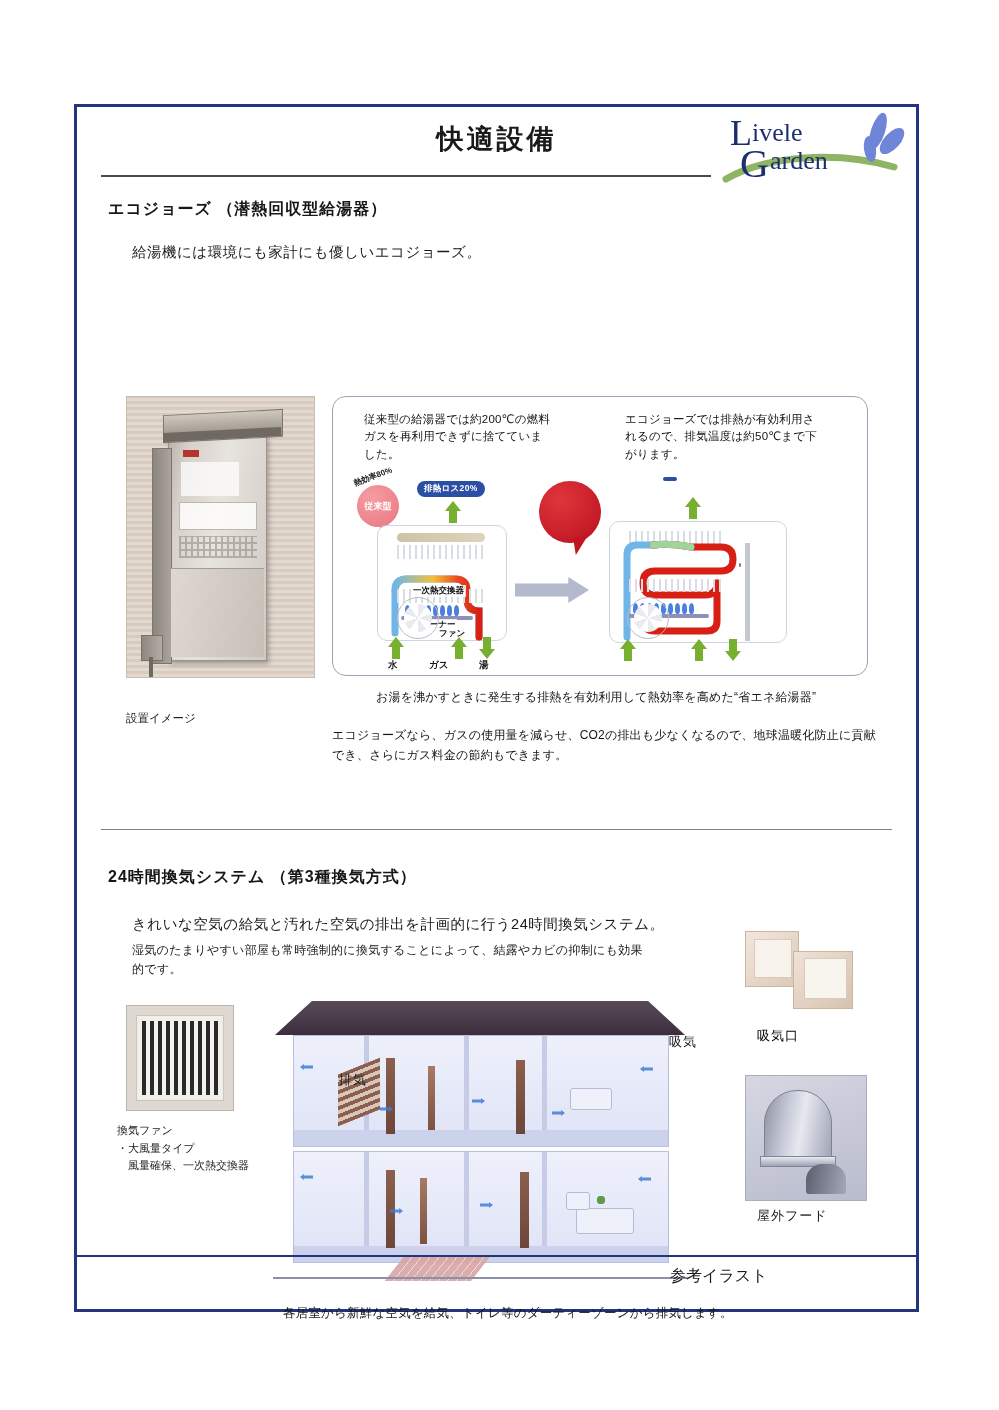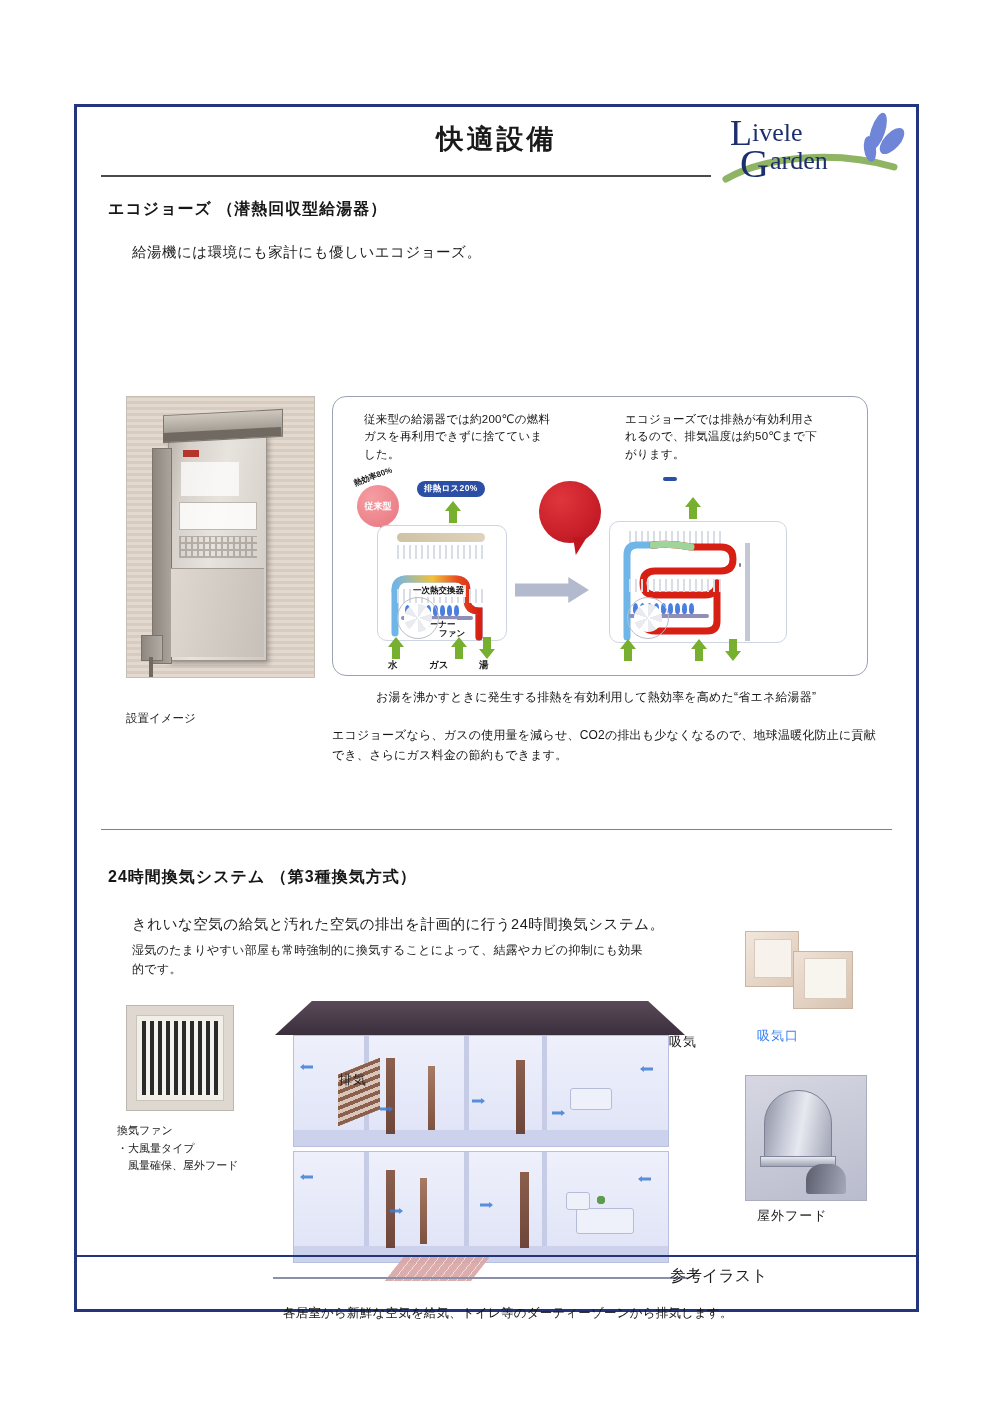--- a/index.html
+++ b/index.html
@@ -255,21 +255,21 @@
   .vent-a{
     position:absolute;left:0;top:4px;width:52px;height:54px;
     background:linear-gradient(135deg,#f2e7dc,#dcc8b6);border:1px solid #cbb6a3;
   }
   .vent-a i{position:absolute;left:8px;top:7px;right:6px;bottom:8px;background:#f7f2ec;border:1px solid #d8cbbe;display:block;}
   .vent-b{
     position:absolute;left:48px;top:24px;width:58px;height:56px;
     background:linear-gradient(135deg,#efe2d6,#d7c2af);border:1px solid #c9b4a1;
   }
   .vent-b i{position:absolute;left:10px;top:6px;right:5px;bottom:9px;background:#f8f4ee;border:1px solid #d8cbbe;display:block;}
-  .cap-kyukiko{position:absolute;left:680px;top:920px;font-size:13px;color:#3b82f6;letter-spacing:1px;}
+  .cap-kyukiko{position:absolute;left:680px;top:920px;font-size:13px;color:#000000;letter-spacing:1px;}
 
   .hood-photo{
     position:absolute;left:668px;top:968px;width:120px;height:124px;
     background:linear-gradient(160deg,#d6d7e2,#b9bccd);border:1px solid #a9adbe;overflow:hidden;
   }
   .hood-body{
     position:absolute;left:18px;top:14px;width:66px;height:70px;
     border-radius:33px 33px 4px 4px;
     background:linear-gradient(100deg,#8e91a2 0%,#c9ccd9 35%,#e7e9f0 55%,#9fa3b4 100%);
     border:1px solid #7d8191;
@@ -462,21 +462,21 @@
     <div class="lead sec2-lead">きれいな空気の給気と汚れた空気の排出を計画的に行う24時間換気システム。</div>
     <div class="sub sec2-sub">湿気のたまりやすい部屋も常時強制的に換気することによって、結露やカビの抑制にも効果的です。</div>
 
     <div class="fan-photo">
       <div class="grille">
         <div class="slats"></div>
       </div>
     </div>
     <div class="fan-cap" style="white-space:pre-line;">換気ファン
 ・大風量タイプ
-　風量確保、屋外フード</div>
+　風量確保、一次熱交換器</div>
 
     <div class="house">
       <div class="roof"></div>
 
       <div class="floor1">
         <div class="wallseg" style="left:70px;"></div>
         <div class="wallseg" style="left:170px;"></div>
         <div class="wallseg" style="left:248px;"></div>
         <div class="room-f"></div>
         <div class="door" style="left:92px;top:22px;height:76px;"></div>

